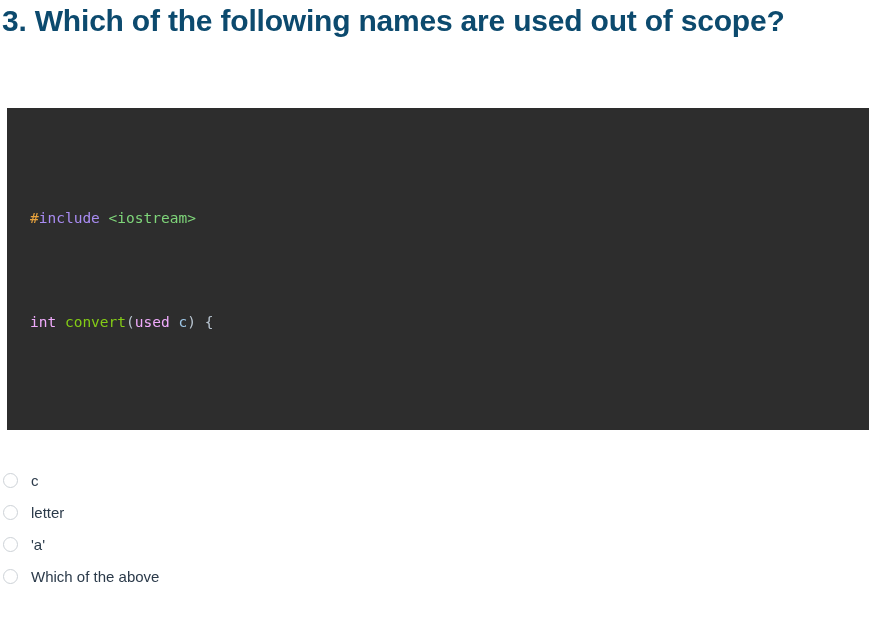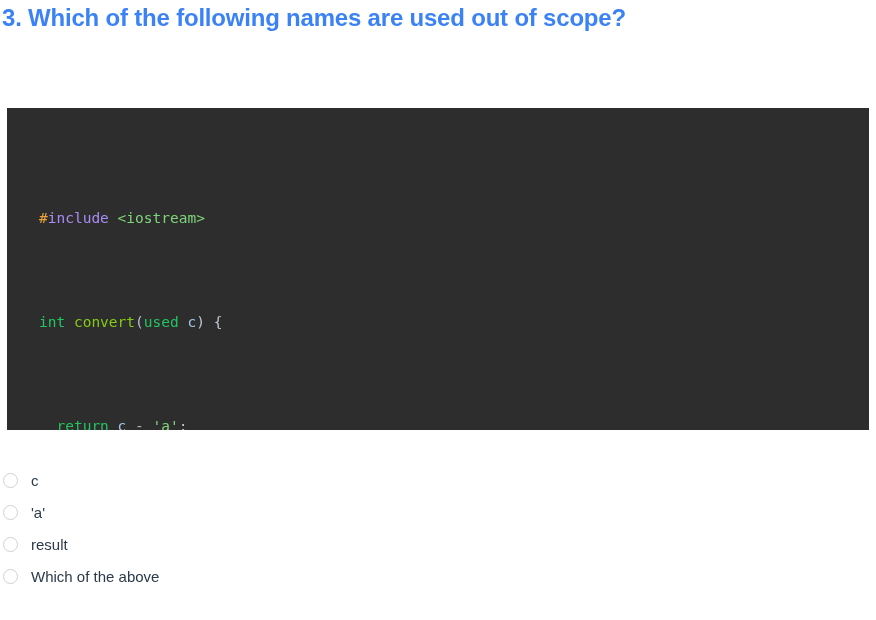--- a/index.html
+++ b/index.html
@@ -10,58 +10,58 @@
   body {
     width: 876px;
     height: 620px;
     font-family: "Liberation Sans", sans-serif;
     overflow: hidden;
     position: relative;
   }
 
   
   .question-title {
-    font-size: 24px;
+    font-size: 30px;
     font-weight: bold;
-    color: #3b82f6;
+    color: #0c4a6e;
     letter-spacing: -0.2px;
     line-height: 1.15;
     margin: 0;
     padding: 4px 0 0 2px;
     white-space: nowrap;
   }
 
   
   .code-block {
     position: absolute;
     left: 7px;
     top: 108px;
     width: 862px;
     height: 322px;
     background: #2d2d2d;
     box-sizing: border-box;
-    padding: 19px 0 0 32px;
+    padding: 19px 0 0 23px;
     overflow: hidden;
   }
   .code-pre {
     margin: 0;
     font-family: "DejaVu Sans Mono", "Liberation Mono", monospace;
     font-size: 14.5px;
     line-height: 26px;
     white-space: pre;
     color: #d8d8d8;
     tab-size: 2;
   }
   .code-line { min-height: 26px; }
 
   
   .tok-preproc   { color: #e8a33d; }          
   .tok-directive { color: #a98cf3; }          
   .tok-header    { color: #7fd67a; }          
-  .tok-keyword   { color: #22c55e; }          
+  .tok-keyword   { color: #f0abfc; }          
   .tok-func      { color: #84cc16; }          
   .tok-plain     { color: #cfd8e3; }          
   .tok-var       { color: #9fc8e8; }          
   .tok-string    { color: #7fd67a; }          
   .tok-opgray    { color: #a9b3bf; }          
   .tok-punc      { color: #b8c4d0; }          
 
   
   .options {
     position: absolute;
@@ -97,21 +97,20 @@
 
 <h1 class="question-title">3. Which of the following names are used out of scope?</h1>
 
 <div class="code-block">
   <div class="code-pre">
 
     <div class="code-line"><span class="tok-preproc">#</span><span class="tok-directive">include</span><span class="tok-header"> &lt;iostream&gt;</span></div>
 
     <div class="code-line"><span class="tok-keyword">int</span><span class="tok-func"> convert</span><span class="tok-punc">(</span><span class="tok-keyword">used</span><span class="tok-var"> c</span><span class="tok-punc">) {</span></div>
 
-    <div class="code-line"><span class="tok-plain">  </span><span class="tok-keyword">return</span><span class="tok-var"> c </span><span class="tok-opgray">-</span><span class="tok-string"> 'a'</span><span class="tok-punc">;</span></div>
 
     
 
     
 
     
 
     
 
     
@@ -125,29 +124,29 @@
   </div>
 </div>
 
 <div class="options">
 
   <div class="option-row">
     <span class="radio"></span>
     <span class="option-label">c</span>
   </div>
 
+  <div class="option-row">
+    <span class="radio"></span>
+    <span class="option-label">letter</span>
+  </div>
 
   <div class="option-row">
     <span class="radio"></span>
     <span class="option-label">'a'</span>
   </div>
 
-  <div class="option-row">
-    <span class="radio"></span>
-    <span class="option-label">result</span>
-  </div>
 
   <div class="option-row">
     <span class="radio"></span>
     <span class="option-label">Which of the above</span>
   </div>
 
 </div>
 
 </body></html>

